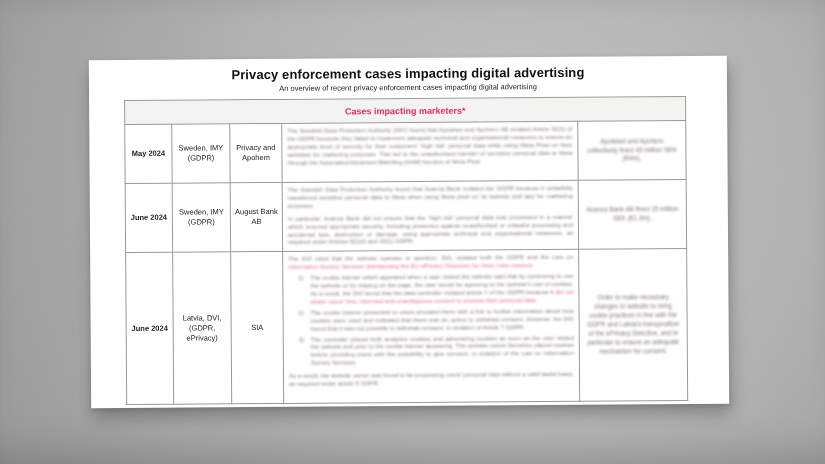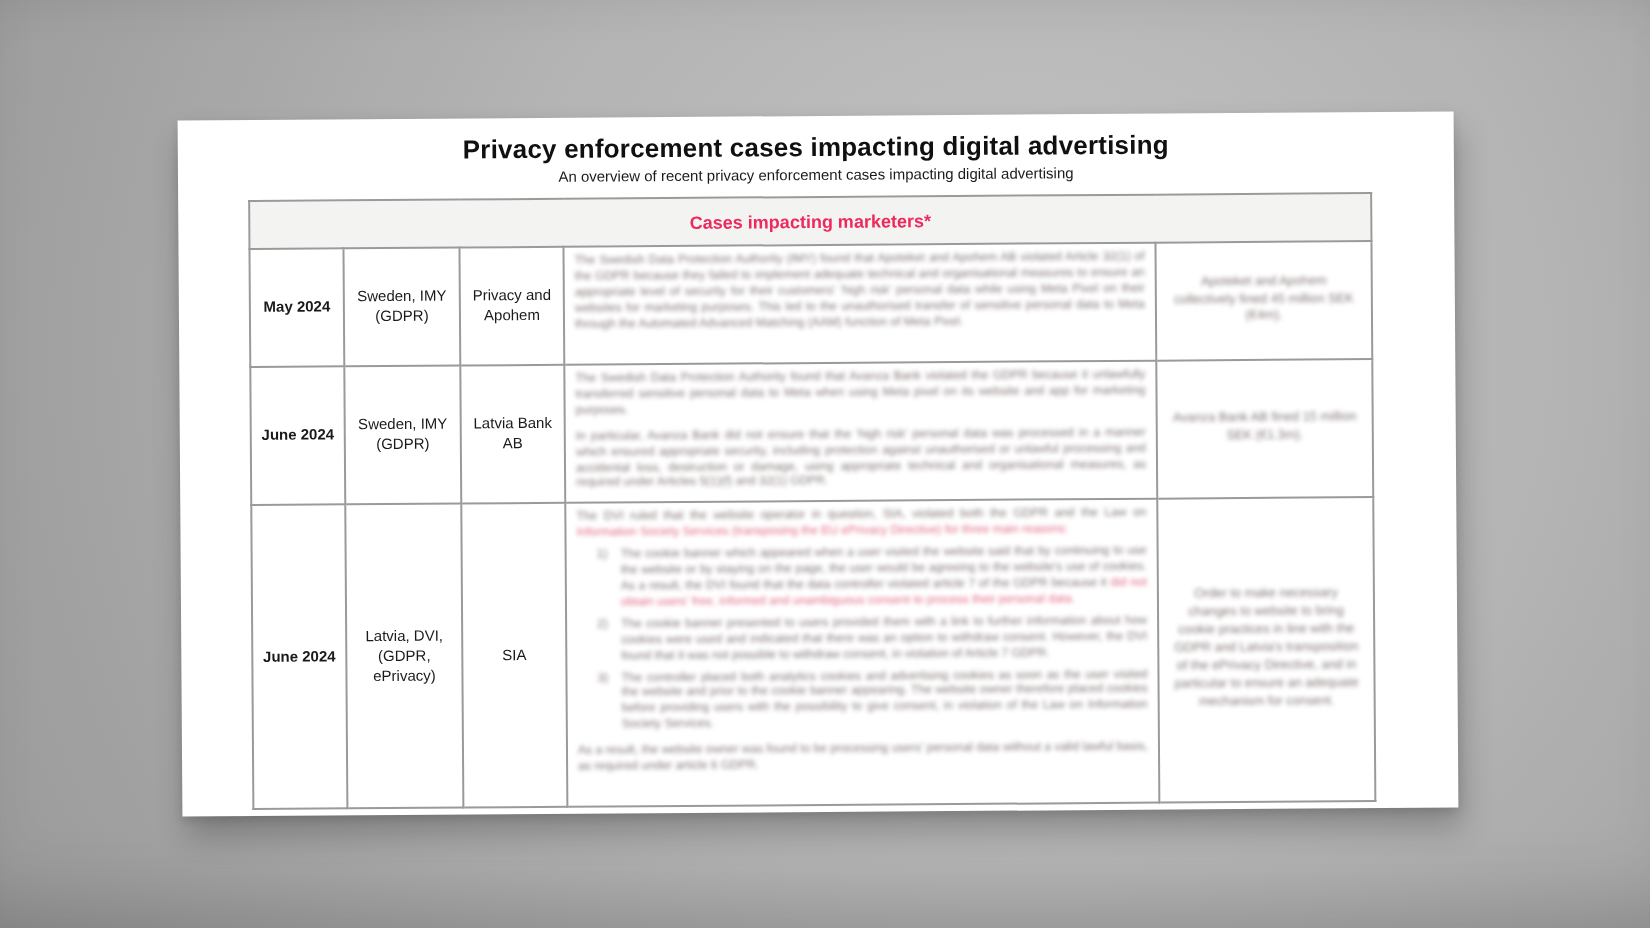--- a/index.html
+++ b/index.html
@@ -90,21 +90,21 @@
           <div class="blurred para">The Swedish Data Protection Authority (IMY) found that Apoteket and Apohem AB violated Article 32(1) of the GDPR because they failed to implement adequate technical and organisational measures to ensure an appropriate level of security for their customers' 'high risk' personal data while using Meta Pixel on their websites for marketing purposes. This led to the unauthorised transfer of sensitive personal data to Meta through the Automated Advanced Matching (AAM) function of Meta Pixel.</div>
         </td>
         <td class="c-out">
           <div class="blurred">Apoteket and Apohem collectively fined 45 million SEK (€4m).</div>
         </td>
       </tr>
 
       <tr class="r2">
         <td class="c-date">June 2024</td>
         <td class="c-auth">Sweden, IMY (GDPR)</td>
-        <td class="c-co">Latvia Bank AB</td>
+        <td class="c-co">August Bank AB</td>
         <td class="c-desc">
           <div class="blurred">
             <div class="para">The Swedish Data Protection Authority found that Avanza Bank violated the GDPR because it unlawfully transferred sensitive personal data to Meta when using Meta pixel on its website and app for marketing purposes.</div>
             <div class="para">In particular, Avanza Bank did not ensure that the 'high risk' personal data was processed in a manner which ensured appropriate security, including protection against unauthorised or unlawful processing and accidental loss, destruction or damage, using appropriate technical and organisational measures, as required under Articles 5(1)(f) and 32(1) GDPR.</div>
           </div>
         </td>
         <td class="c-out">
           <div class="blurred">Avanza Bank AB fined 15 million SEK (€1.3m).</div>
         </td>
       </tr>

